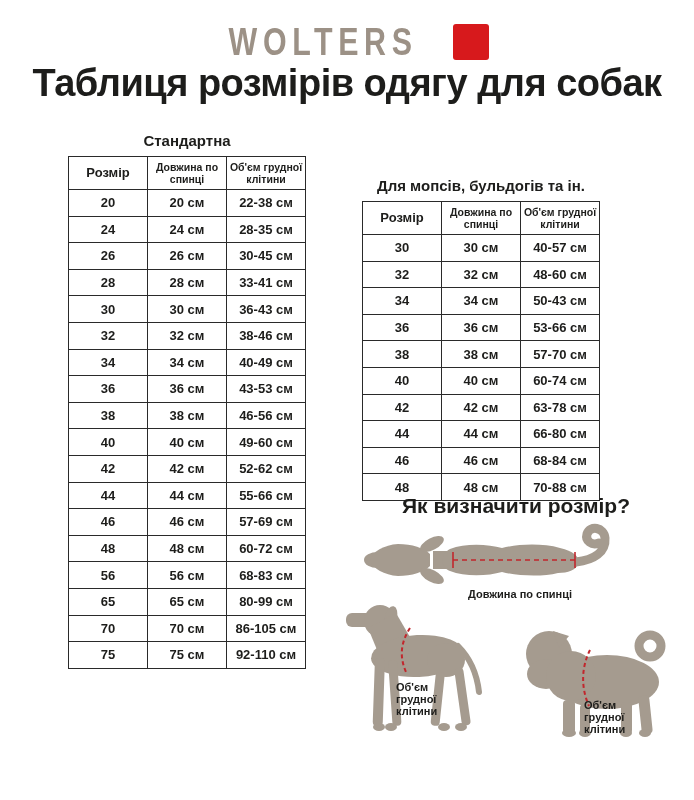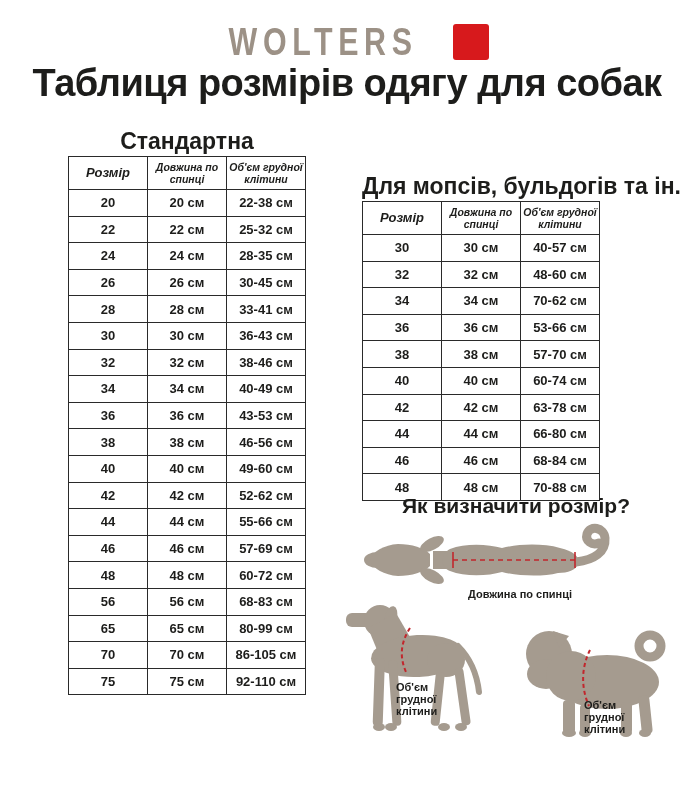--- a/index.html
+++ b/index.html
@@ -16,24 +16,24 @@
 
   .logo-row{position:absolute;top:22px;left:0;width:100%;display:flex;justify-content:center;align-items:center;gap:12px;}
   .logo-text{font-size:38px;font-weight:700;letter-spacing:7px;color:var(--logo-taupe);transform:scaleX(0.8);transform-origin:center;line-height:40px;}
   .logo-square{width:36px;height:36px;background:var(--brand-red);border-radius:3px;flex:0 0 auto;}
 
   .page-title{position:absolute;top:66px;left:0;width:100%;text-align:center;font-size:38px;font-weight:700;letter-spacing:-0.5px;line-height:34px;}
 
   .table-block{position:absolute;width:238px;}
   .table-block.left{left:68px;top:131px;}
   .table-block.right{left:362px;top:131px;margin-top:45px;}
-  .table-title{text-align:center;font-size:23px;font-weight:700;line-height:20px;margin-bottom:5px;white-space:nowrap;}
+  .table-title{text-align:center;font-size:15px;font-weight:700;line-height:20px;margin-bottom:5px;white-space:nowrap;}
   table.size-table{border-collapse:collapse;width:238px;table-layout:fixed;}
   .size-table th,.size-table td{border:1px solid var(--border);text-align:center;vertical-align:middle;font-weight:700;}
-  .size-table th{height:33px;font-size:10.5px;line-height:12px;white-space:pre-line;padding:1px;font-style:italic;}
+  .size-table th{height:33px;font-size:10.5px;line-height:12px;white-space:pre-line;padding:1px;}
   .size-table th.size-col{font-size:13px;}
   .size-table td{height:26.6px;font-size:13px;padding:0 1px;}
 
   .howto-title{position:absolute;left:340px;top:494px;width:290px;text-align:right;font-size:21px;font-weight:700;line-height:24px;}
 
   .svg-abs{position:absolute;}
   .dog-fill{fill:var(--dog-color);}
   .dog-stroke{stroke:var(--dog-color);fill:none;}
   .measure{stroke:var(--measure-red);fill:none;}
 
@@ -68,25 +68,20 @@
         </tr>
       </thead>
       <tbody>
 
           <tr>
             <td>20</td>
             <td>20 см</td>
             <td>22-38 см</td>
           </tr>
 
-          <tr>
-            <td>22</td>
-            <td>22 см</td>
-            <td>25-32 см</td>
-          </tr>
 
           <tr>
             <td>24</td>
             <td>24 см</td>
             <td>28-35 см</td>
           </tr>
 
           <tr>
             <td>26</td>
             <td>26 см</td>
@@ -211,21 +206,21 @@
 
           <tr>
             <td>32</td>
             <td>32 см</td>
             <td>48-60 см</td>
           </tr>
 
           <tr>
             <td>34</td>
             <td>34 см</td>
-            <td>70-62 см</td>
+            <td>50-43 см</td>
           </tr>
 
           <tr>
             <td>36</td>
             <td>36 см</td>
             <td>53-66 см</td>
           </tr>
 
           <tr>
             <td>38</td>

